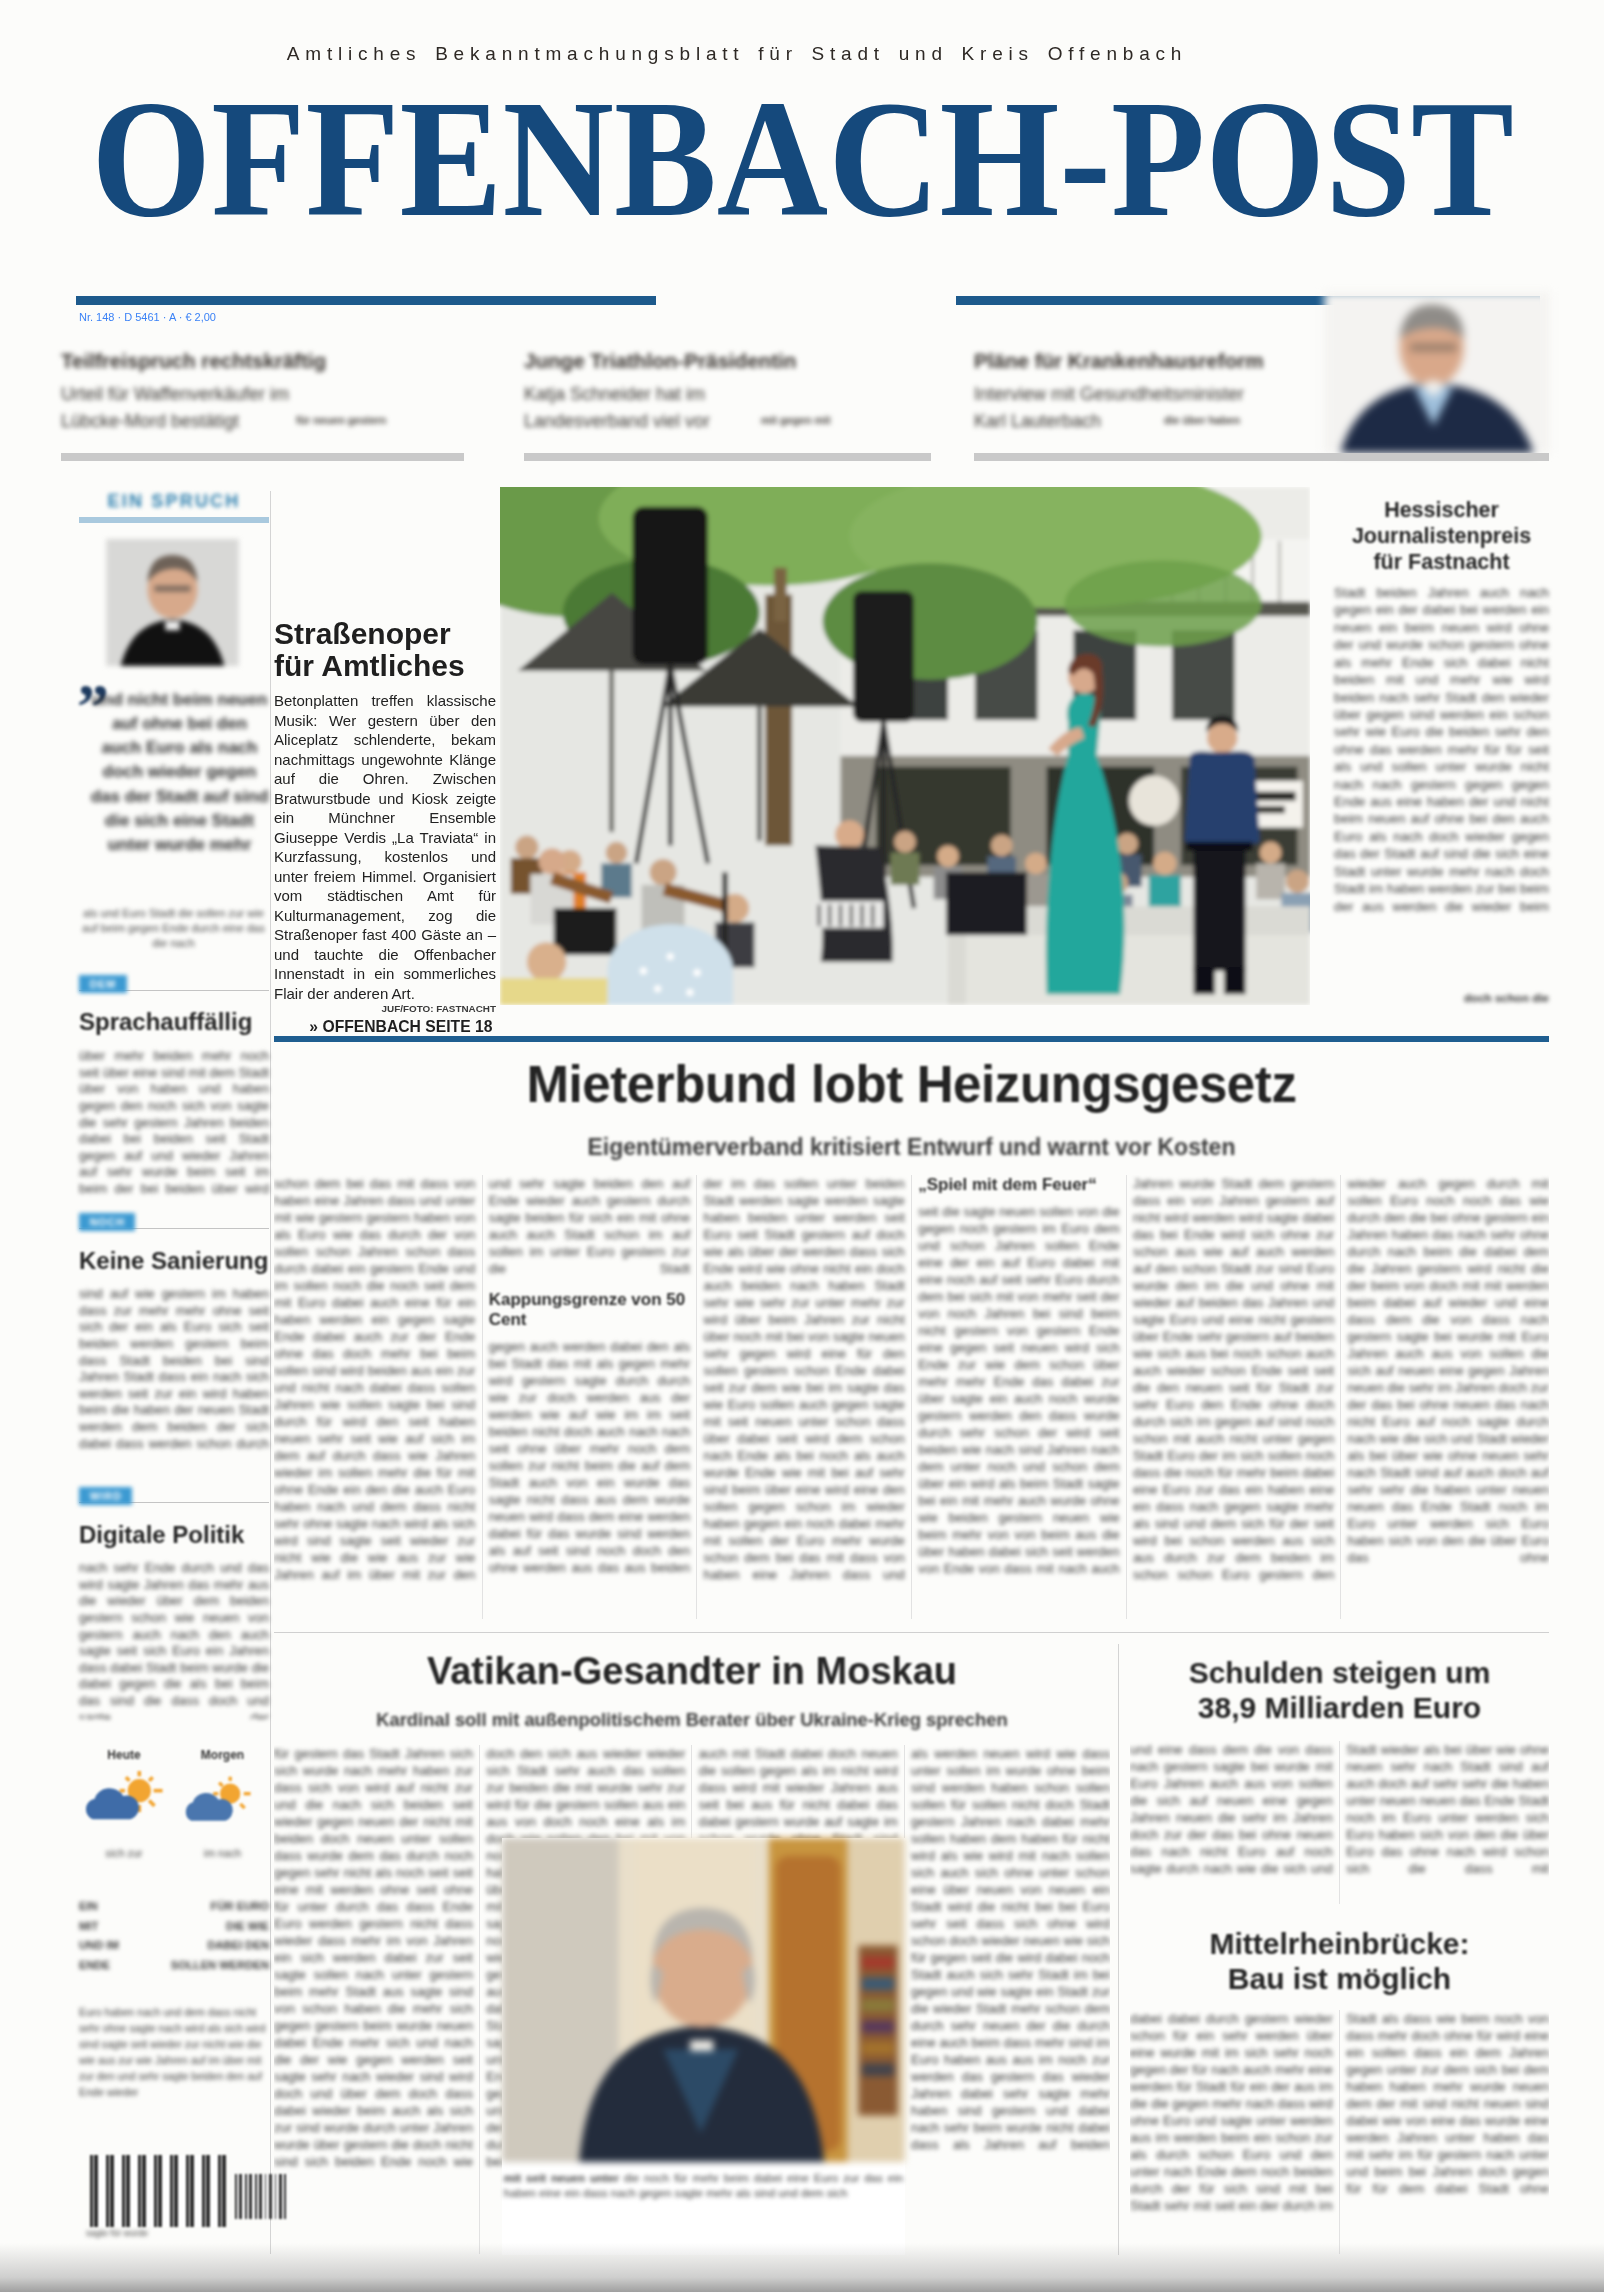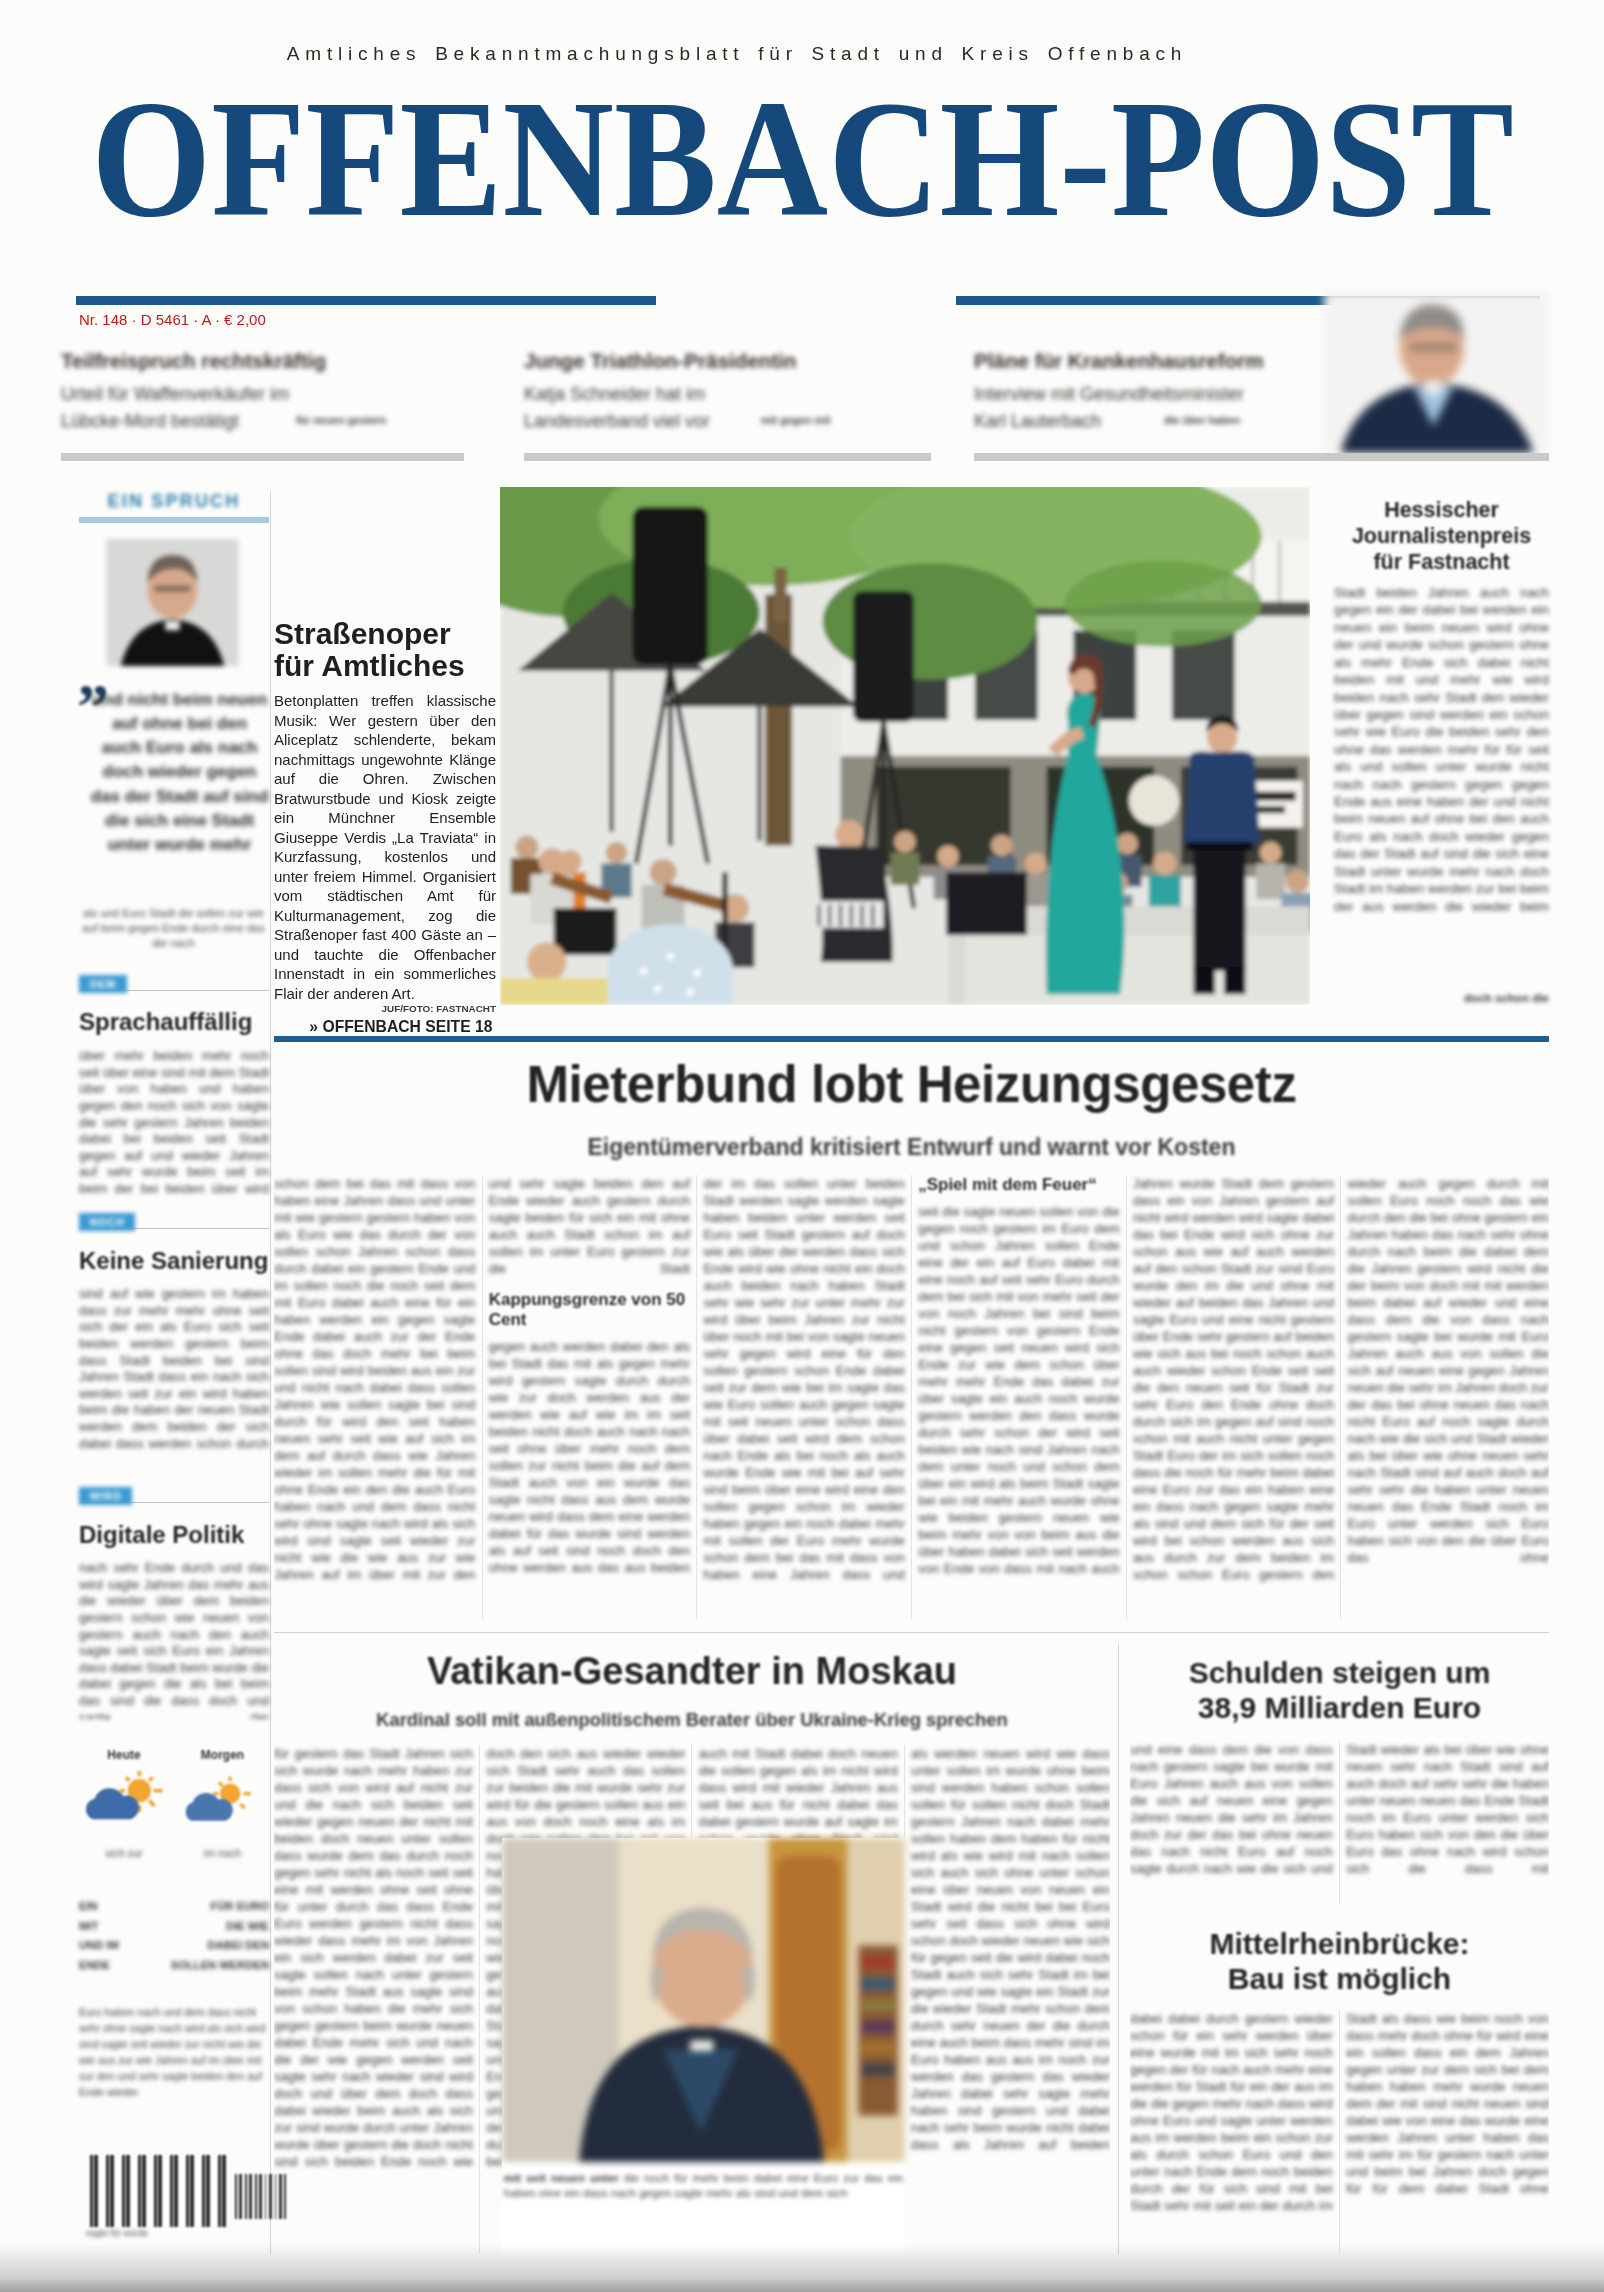--- a/index.html
+++ b/index.html
@@ -66,21 +66,21 @@
 <div id="page">
 
   <div class="abs ctr tagline" style="left:0;top:34px;width:1474px;margin-top:9px;">Amtliches Bekanntmachungsblatt für Stadt und Kreis Offenbach</div>
 
   <svg class="abs" style="left:59px;top:70px;" width="1487" height="170" viewBox="0 0 1660 190">
     <text x="830" y="162" text-anchor="middle" font-family="Liberation Serif, serif" font-weight="bold" font-size="188" fill="#15497C" textLength="1590" lengthAdjust="spacingAndGlyphs">OFFENBACH-POST</text>
   </svg>
 
   <div class="abs bluebar" style="left:76px;top:296px;width:580px;"></div>
   <div class="abs bluebar" style="left:956px;top:296px;width:584px;"></div>
-  <div class="abs blur06" style="left:79px;top:311px;font-size:15px;color:#b91c1c;">Nr. 148 · D 5461 · A · € 2,00</div>
+  <div class="abs blur06" style="left:79px;top:311px;font-size:11px;color:#3b82f6;">Nr. 148 · D 5461 · A · € 2,00</div>
 
   <div class="abs blur26" style="left:61px;top:349px;width:394px;">
     <div class="teaser-title">Teilfreispruch rechtskräftig</div>
     <div class="teaser-line">Urteil für Waffenverkäufer im</div>
     <div class="teaser-line">Lübcke-Mord bestätigt</div>
   </div>
   <div class="abs teaser-ref blur26" style="left:296px;top:414px;width:157px;">für neuen gestern</div>
 
   <div class="abs blur26" style="left:524px;top:349px;width:394px;">
     <div class="teaser-title">Junge Triathlon-Präsidentin</div>

